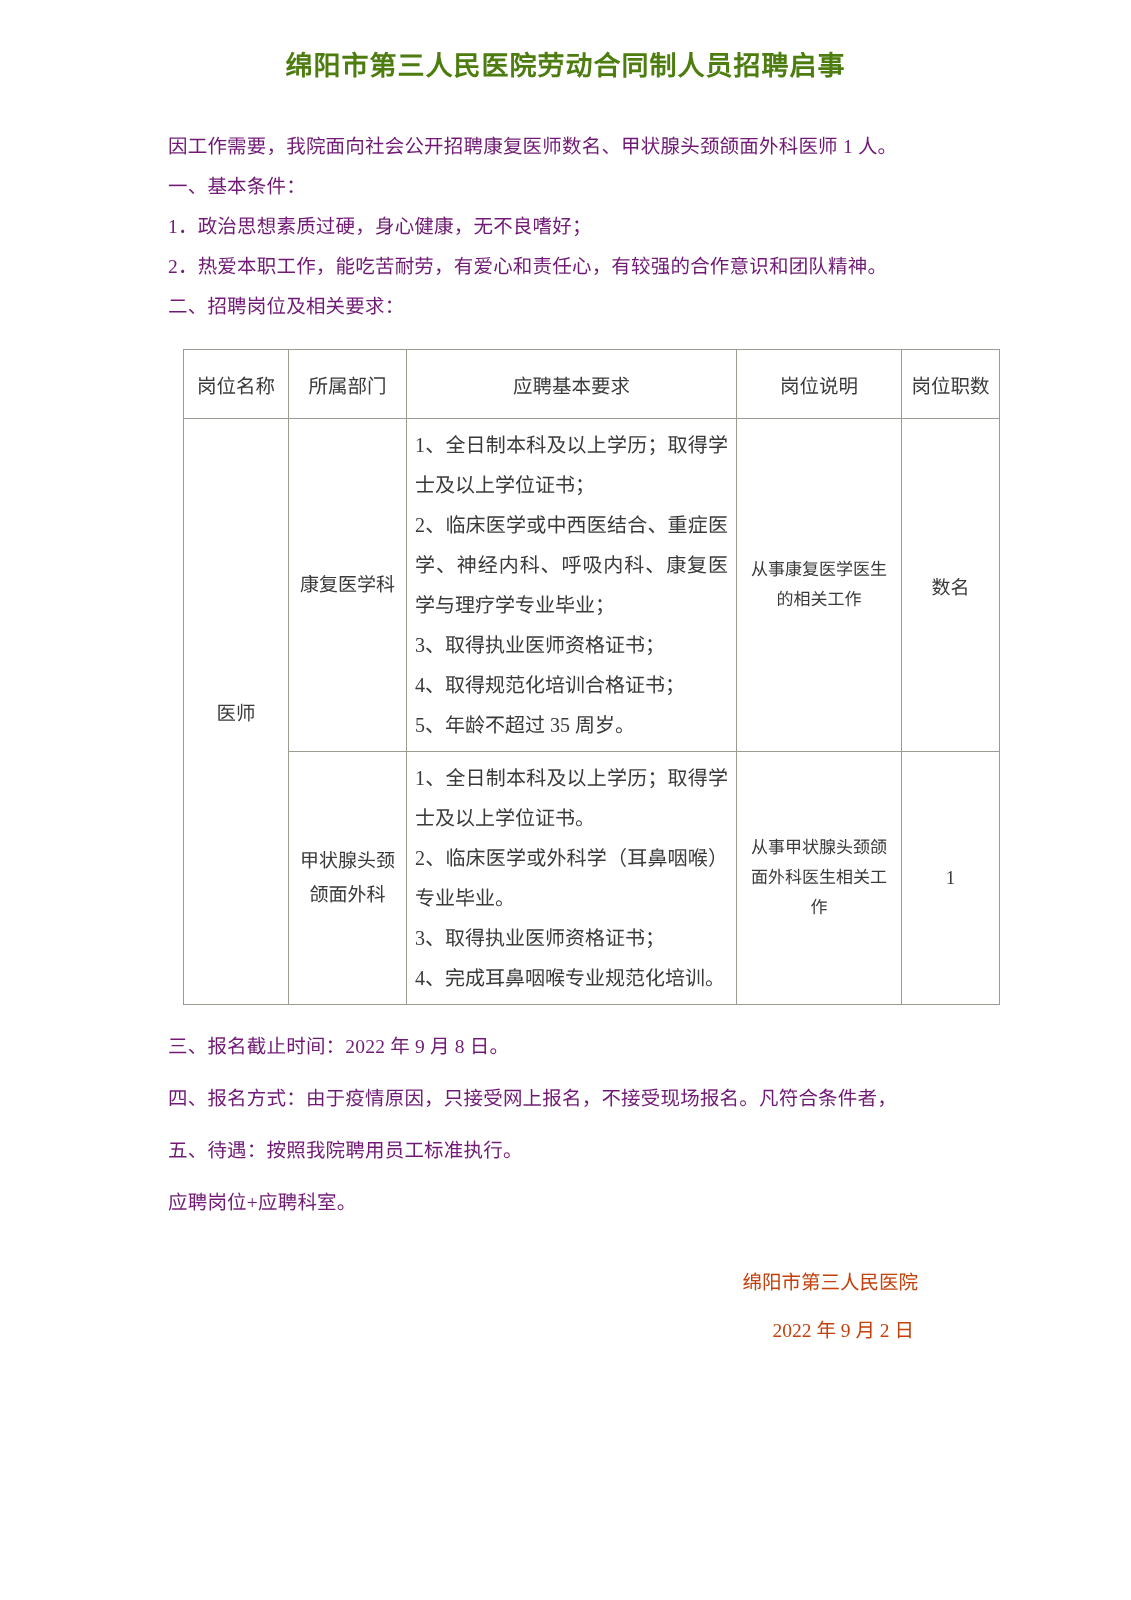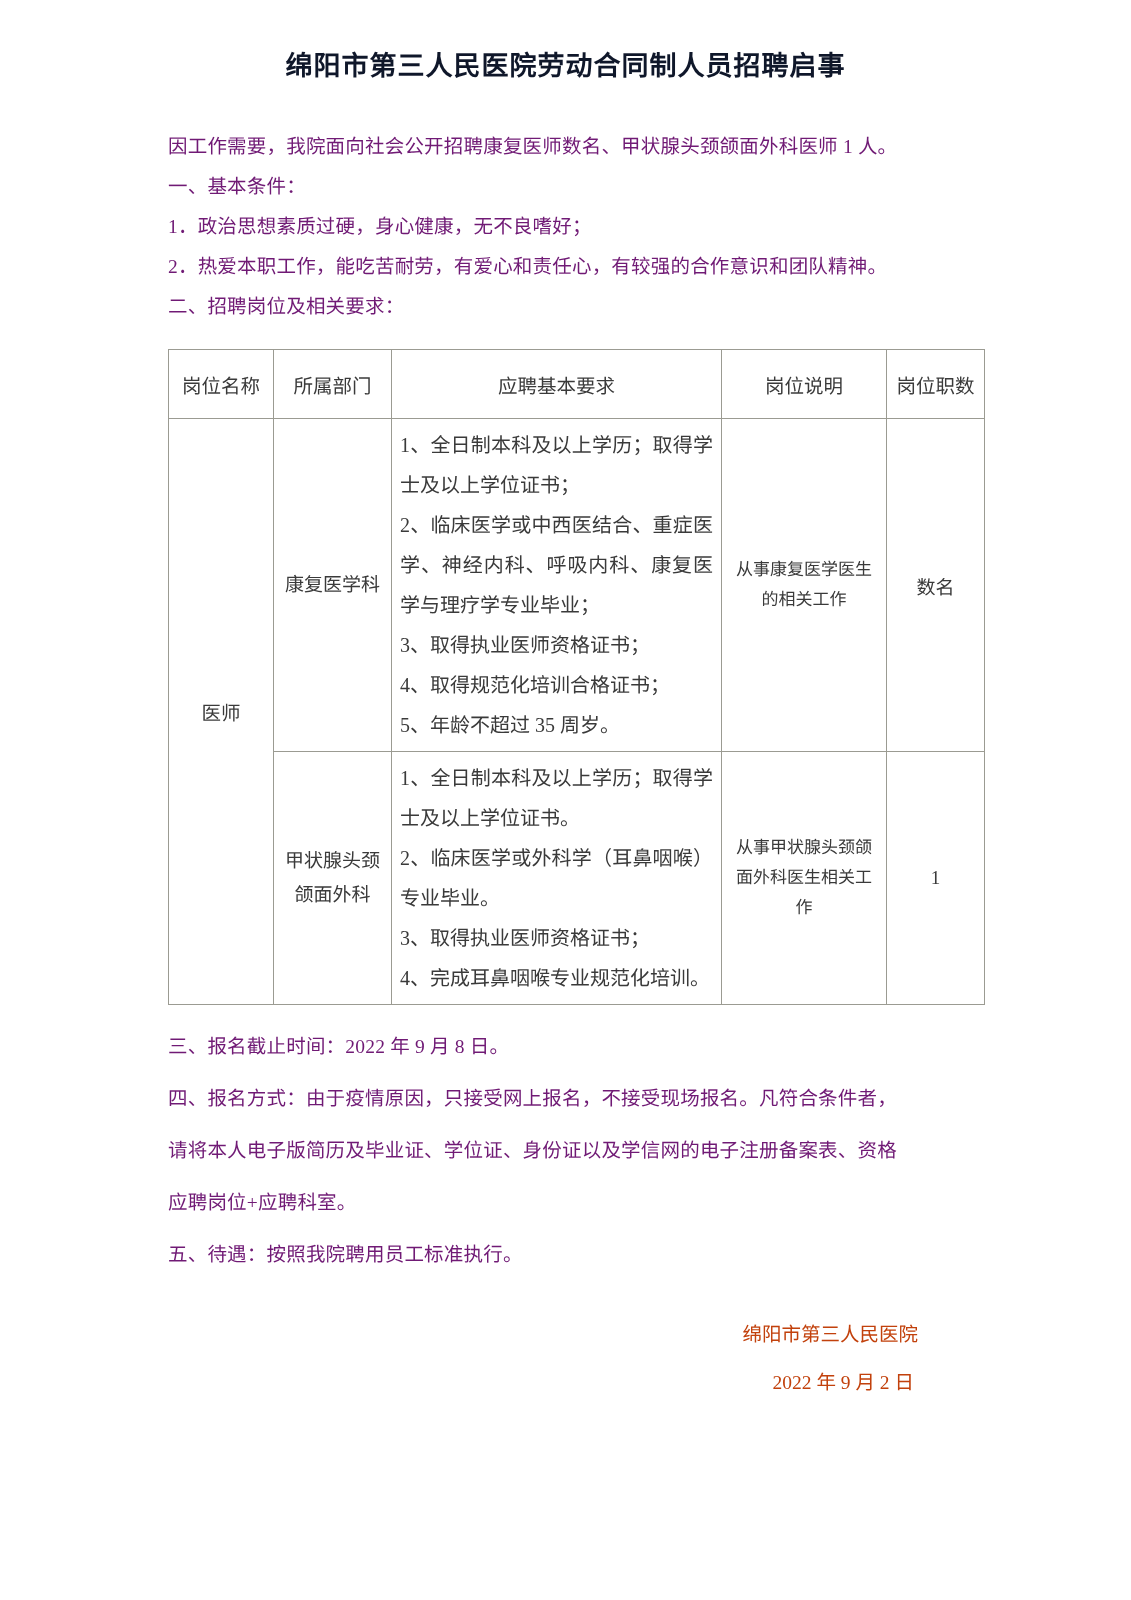--- a/index.html
+++ b/index.html
@@ -18,21 +18,21 @@
     width: 1131px;
     min-height: 1600px;
     box-sizing: border-box;
     padding: 0;
     position: relative;
   }
   .doc-title {
     text-align: center;
     font-size: 27px;
     font-weight: bold;
-    color: #0f172a;
+    color: #4d7c0f;
     letter-spacing: 1px;
     margin: 0;
     padding-top: 44px;
     padding-bottom: 0;
     font-family: "Liberation Serif", "DejaVu Serif", serif;
   }
   .body-wrap {
     padding-left: 168px;
     padding-right: 147px;
     padding-top: 44px;
@@ -46,20 +46,21 @@
     letter-spacing: 0.2px;
     font-family: "Liberation Serif", "DejaVu Serif", serif;
   }
   .para.spaced {
     line-height: 52px;
   }
   
   .tbl-wrap {
     margin-top: 22px;
     margin-bottom: 16px;
+    margin-left: 15px;
   }
   table.jobs {
     border-collapse: collapse;
     width: 816px;
     table-layout: fixed;
     font-size: 18.5px;
     color: #3a3a3a;
   }
   table.jobs td, table.jobs th {
     border: 1px solid #9b9b92;
@@ -181,23 +182,22 @@
             </td>
             <td class="c-desc">从事甲状腺头颈颌面外科医生相关工作</td>
             <td class="c-count">1</td>
           </tr>
         </tbody>
       </table>
     </div>
 
     <p class="para spaced">三、报名截止时间：2022 年 9 月 8 日。</p>
     <p class="para spaced">四、报名方式：由于疫情原因，只接受网上报名，不接受现场报名。凡符合条件者，</p>
-    <p class="para spaced">请将本人电子版简历及毕业证、学位证、身份证以及学信网的电子注册备案表、资格</p>
+    <p class="para spaced">五、待遇：按照我院聘用员工标准执行。</p>
     <p class="para spaced">应聘岗位+应聘科室。</p>
-    <p class="para spaced">五、待遇：按照我院聘用员工标准执行。</p>
 
     <div class="sign-block">
       <div class="sign-line">绵阳市第三人民医院</div>
       <div class="sign-line sign-date">2022 年 9 月 2 日</div>
     </div>
 
   </div>
 </div>
 
 </body></html>

